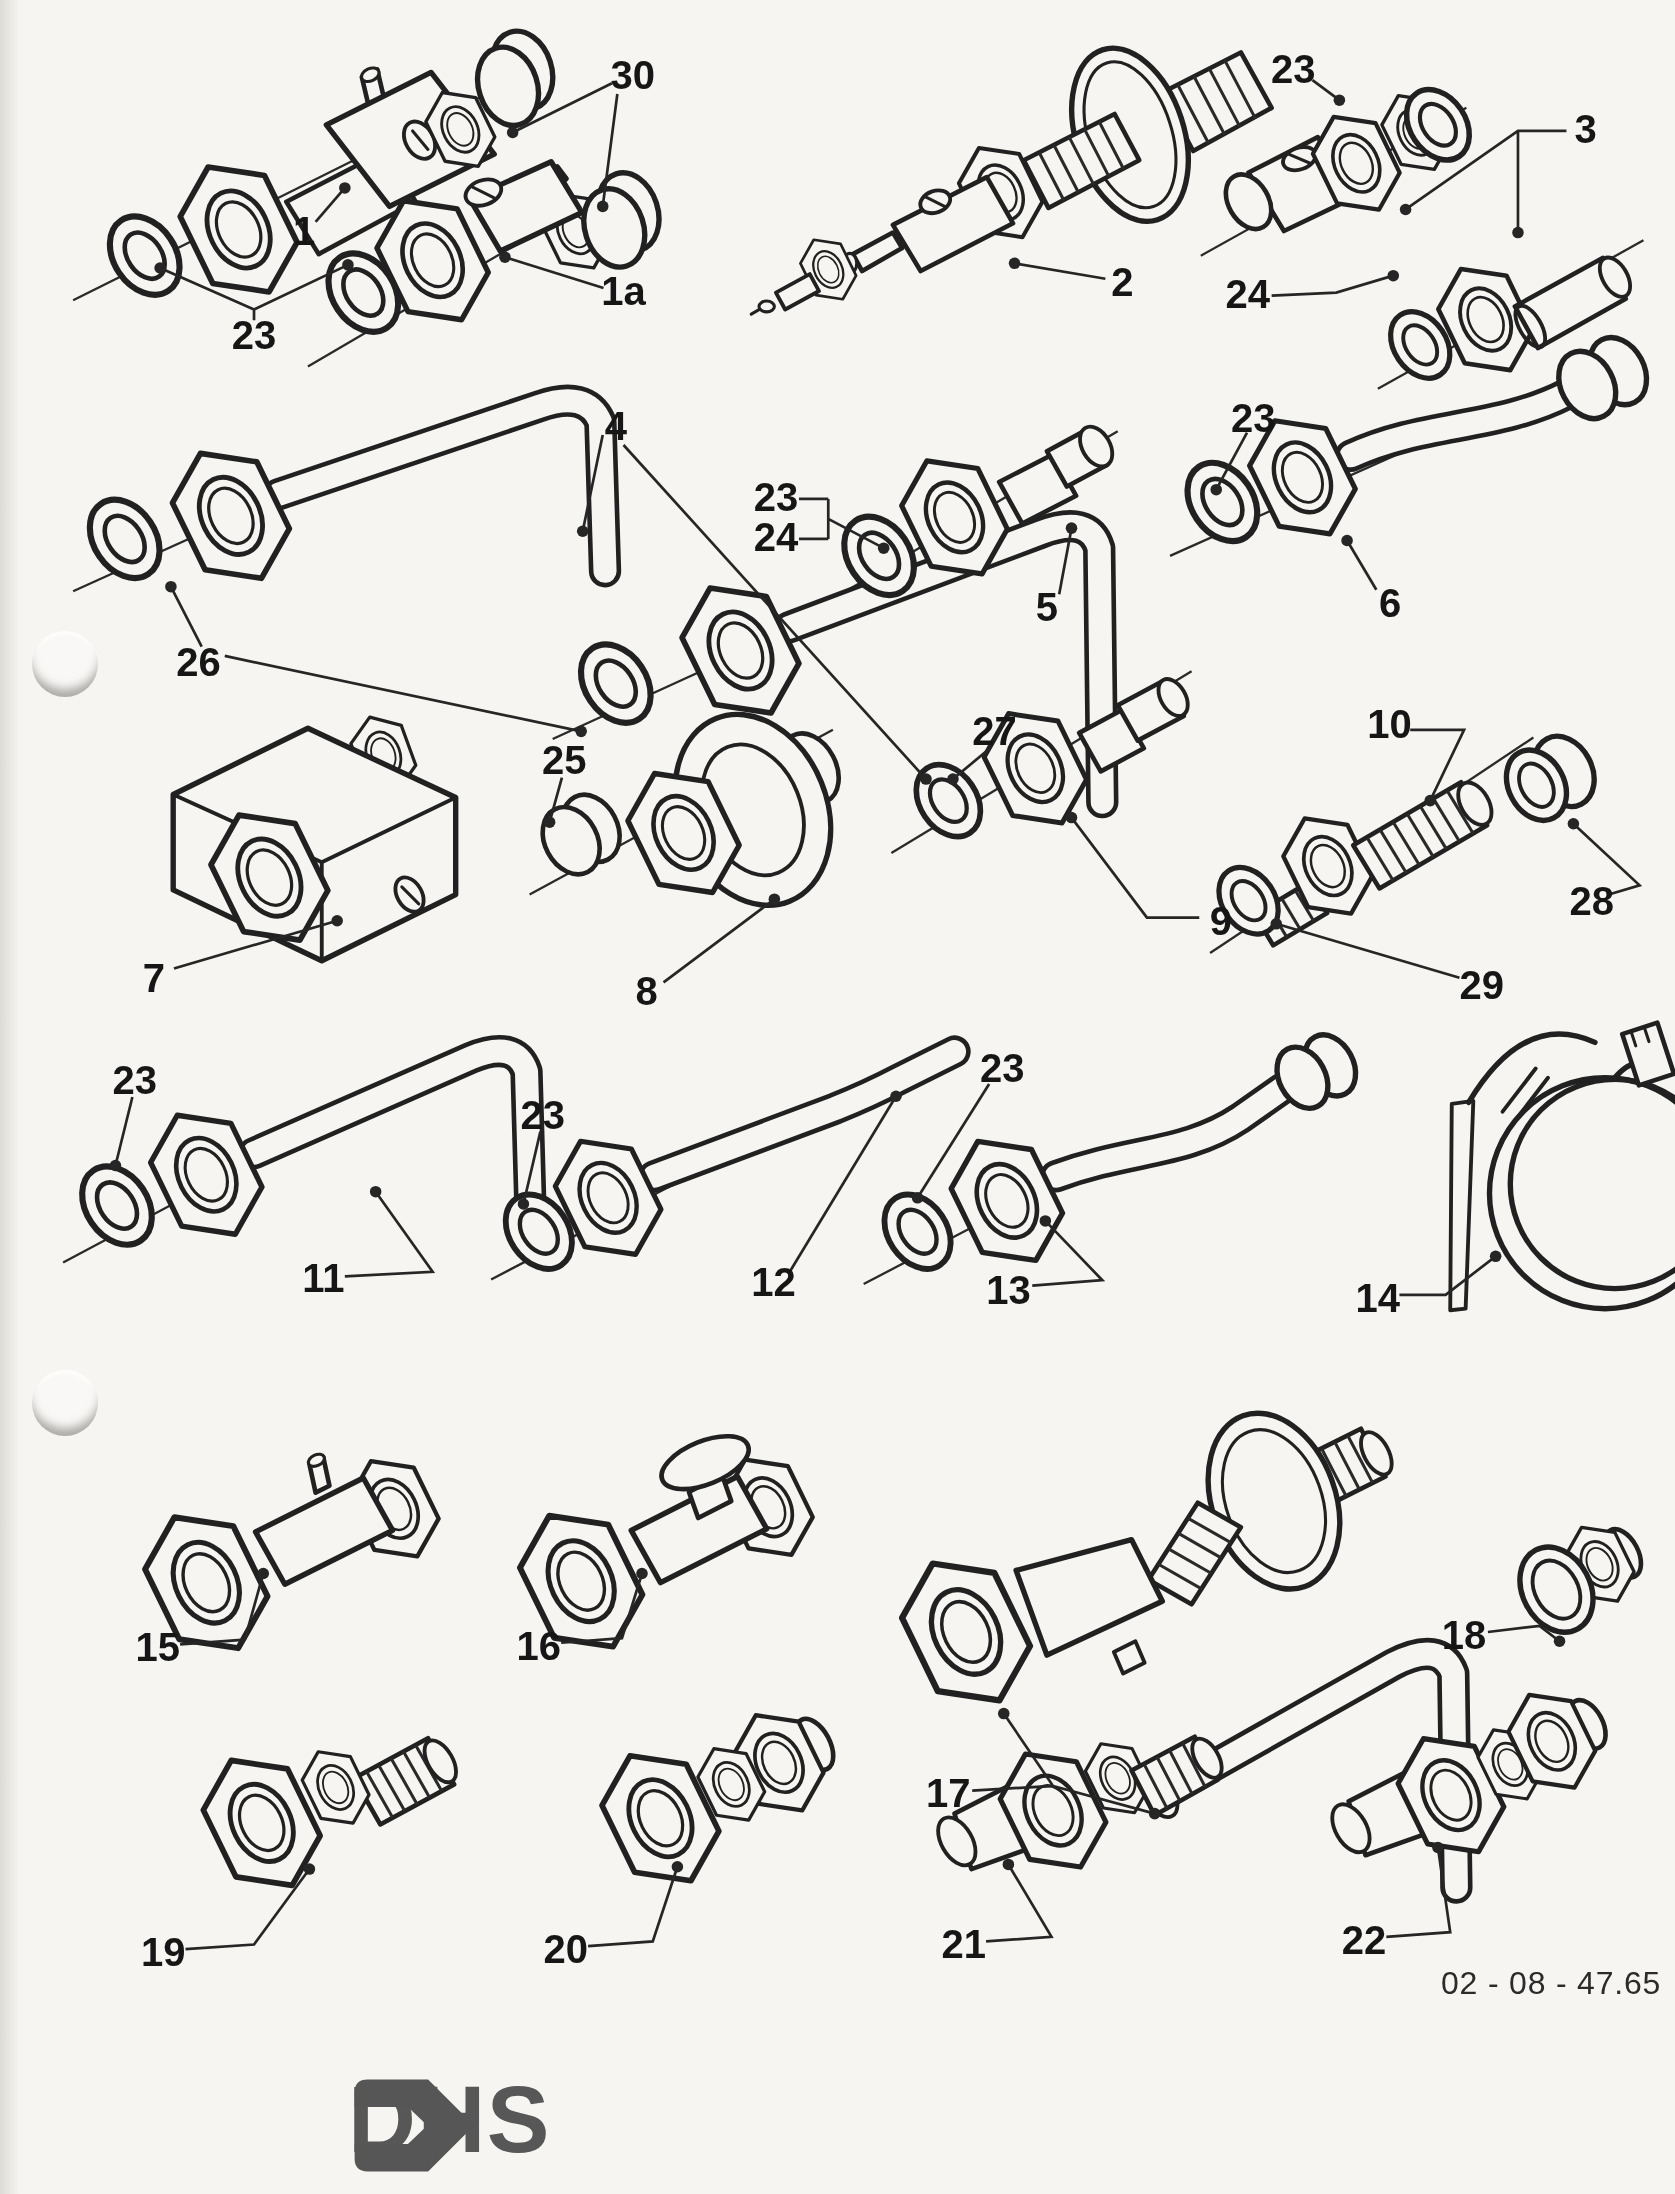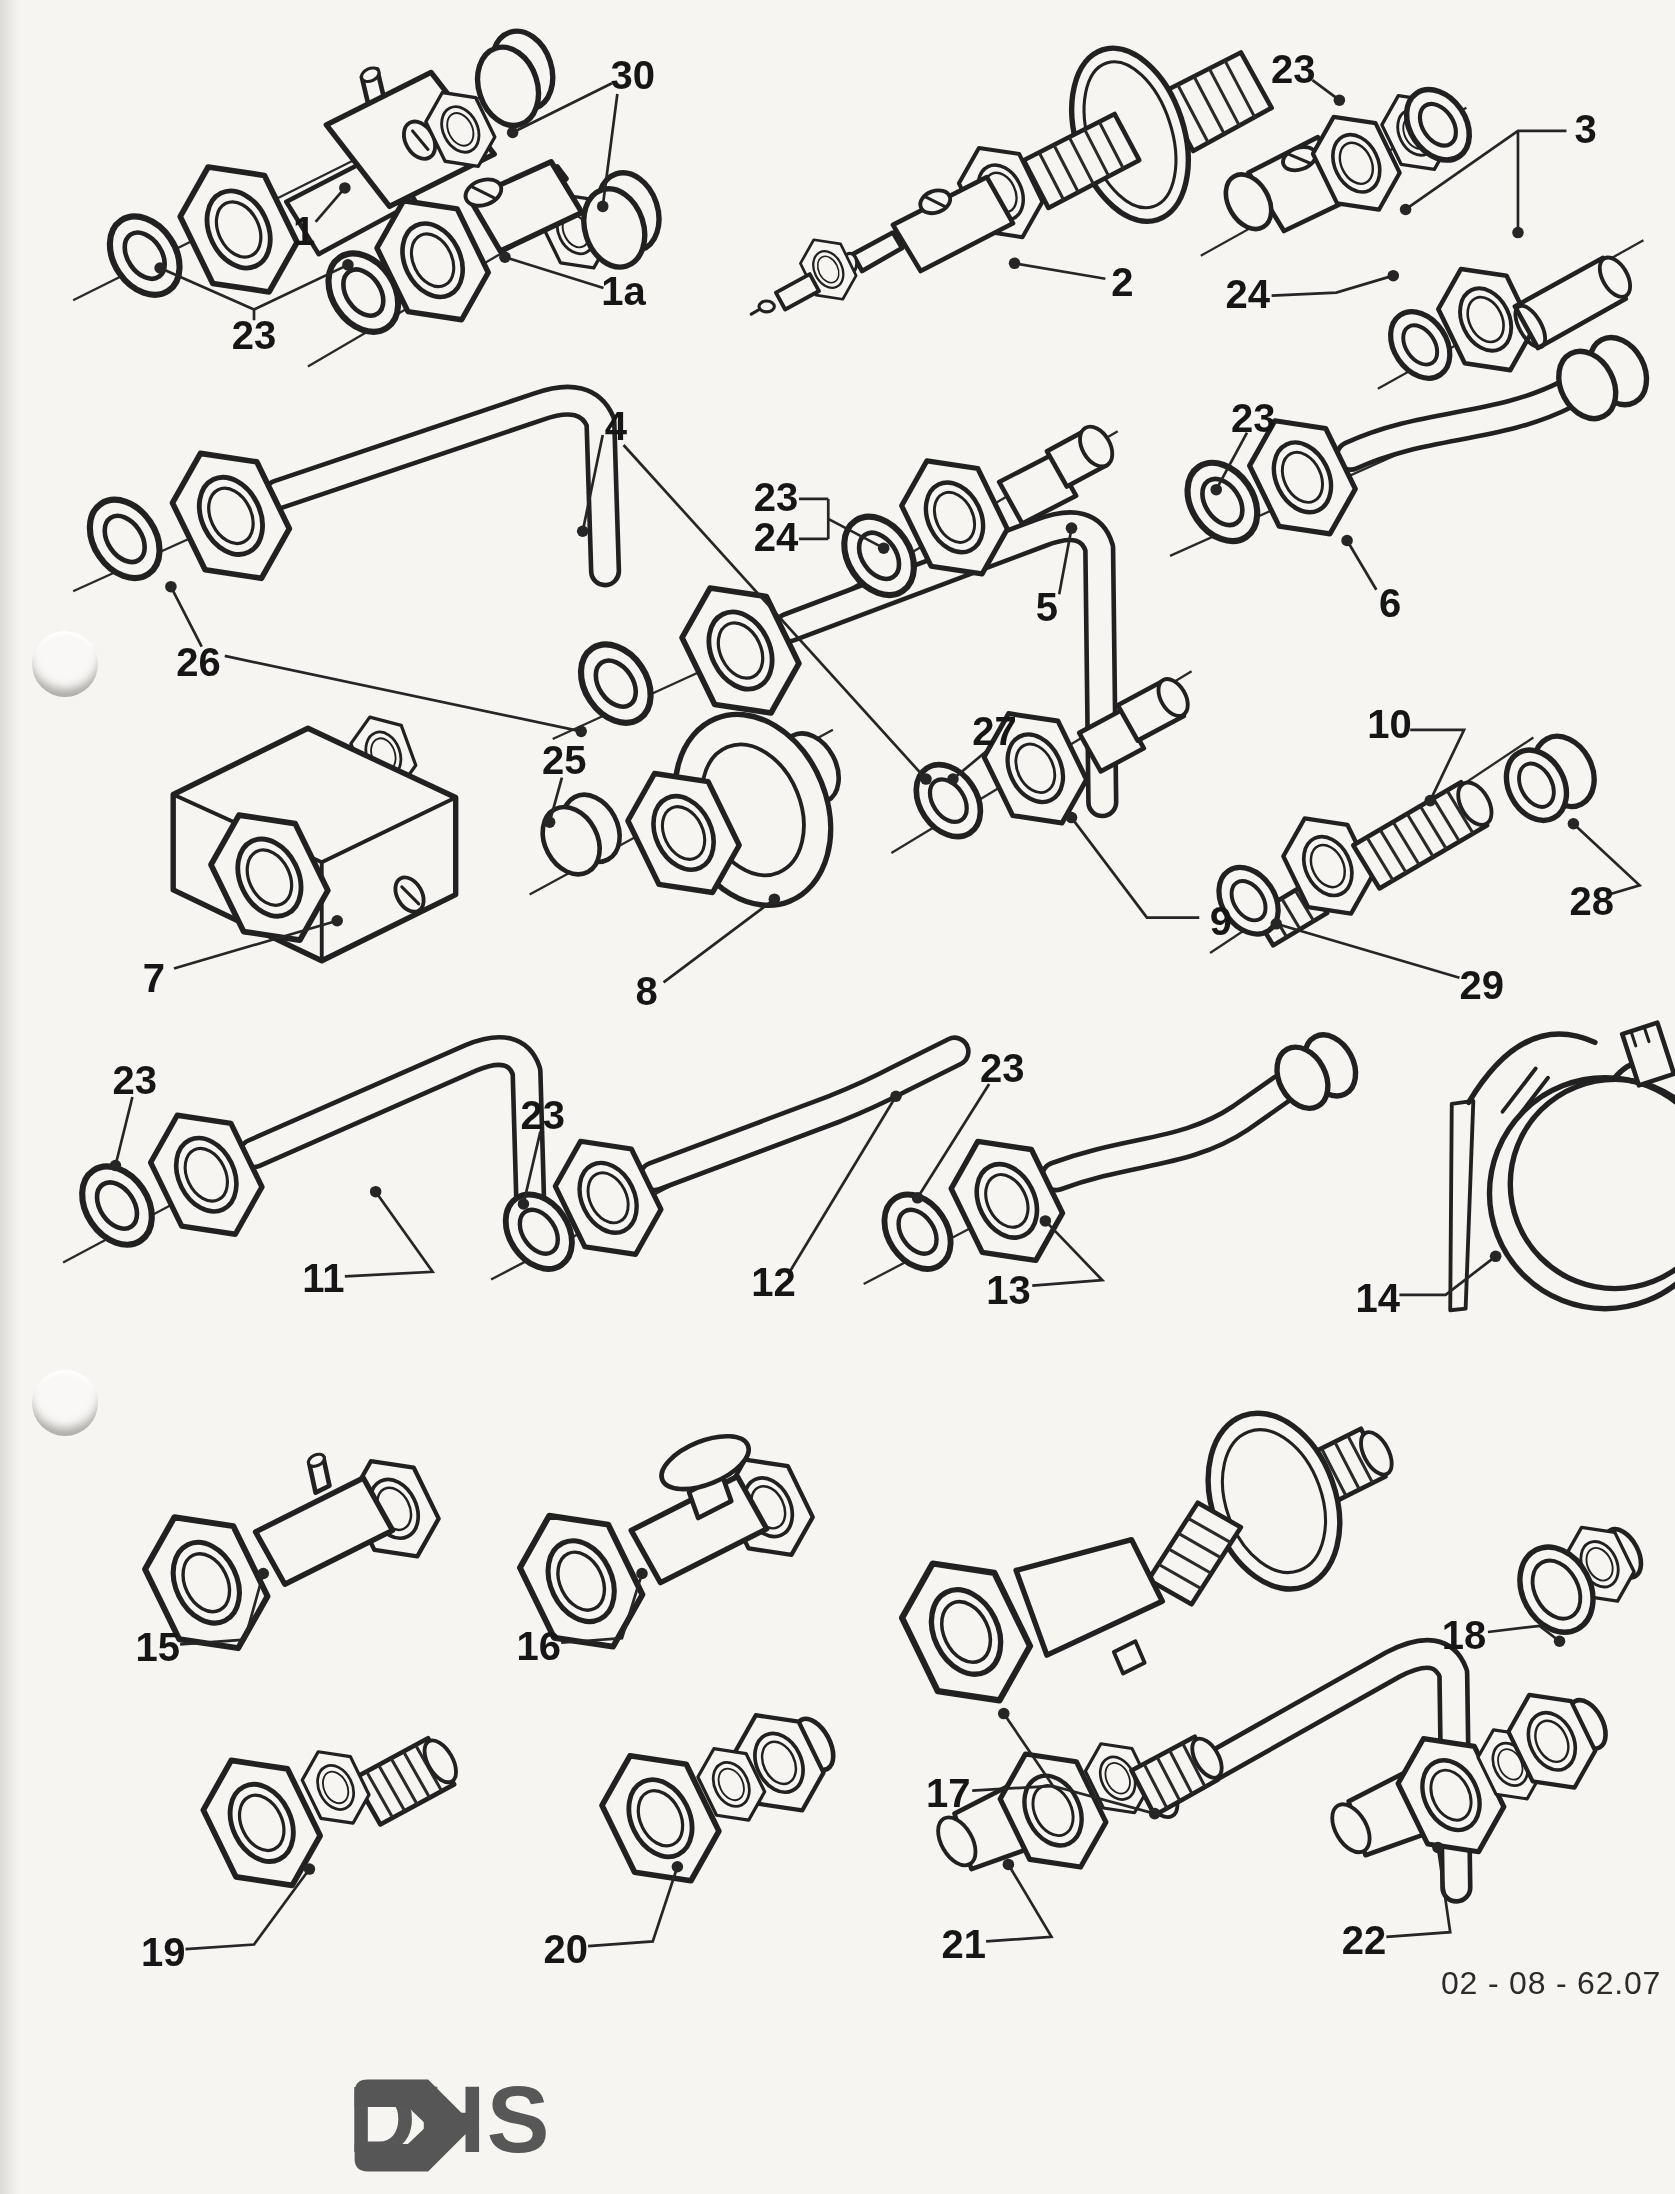--- a/index.html
+++ b/index.html
@@ -418,21 +418,21 @@
       <text class="call" x="700" y="2156">16</text>
       <text class="call" x="1232" y="2348">17</text>
       <text class="call" x="1902" y="2142">18</text>
       <text class="call" x="212" y="2554">19</text>
       <text class="call" x="735" y="2550">20</text>
       <text class="call" x="1252" y="2544">21</text>
       <text class="call" x="1772" y="2538">22</text>
     </g>
   </svg>
 
-  <div id="pageno">02 - 08 - 62.07</div>
+  <div id="pageno">02 - 08 - 47.65</div>
 
   <div id="logo">
     <svg width="136" height="105" viewBox="0 0 160 130">
       <path d="M20,8 H95 L152,65 L95,122 H20 Q4,122 4,106 V88 H70 L94,65 L70,42 H4 V24 Q4,8 20,8 Z" fill="#565656"></path>
     </svg>
     <span class="word">DHS</span>
   </div>
 
 </div>
 

